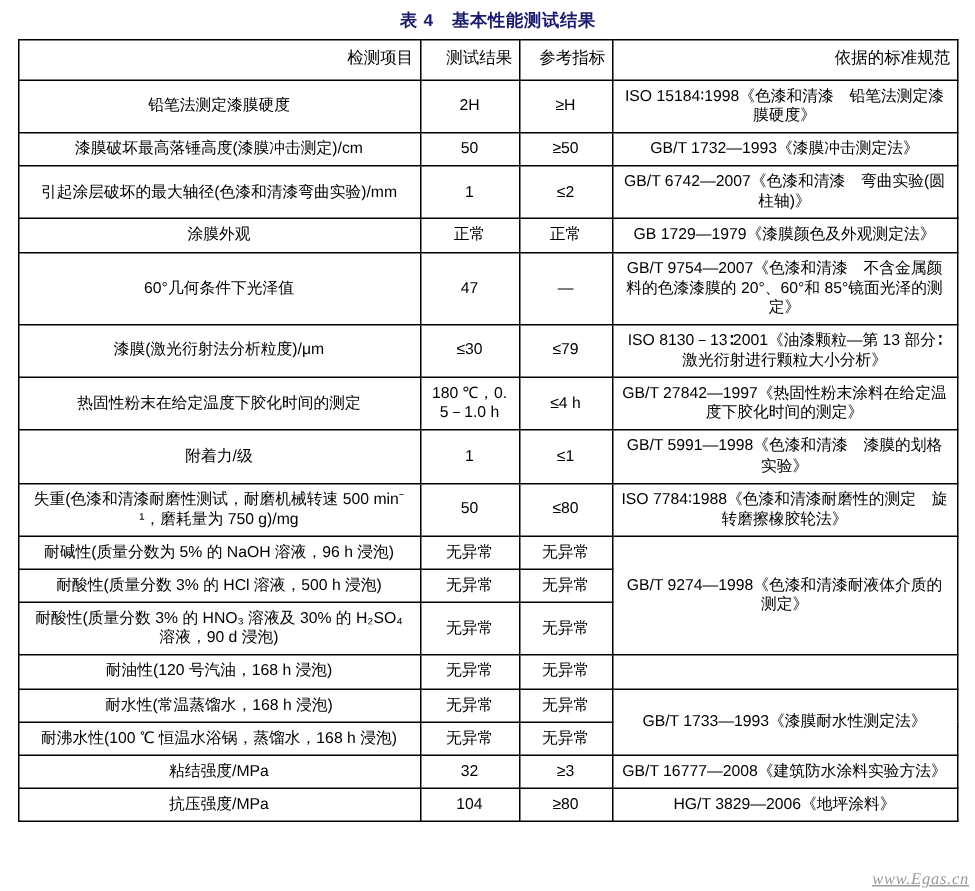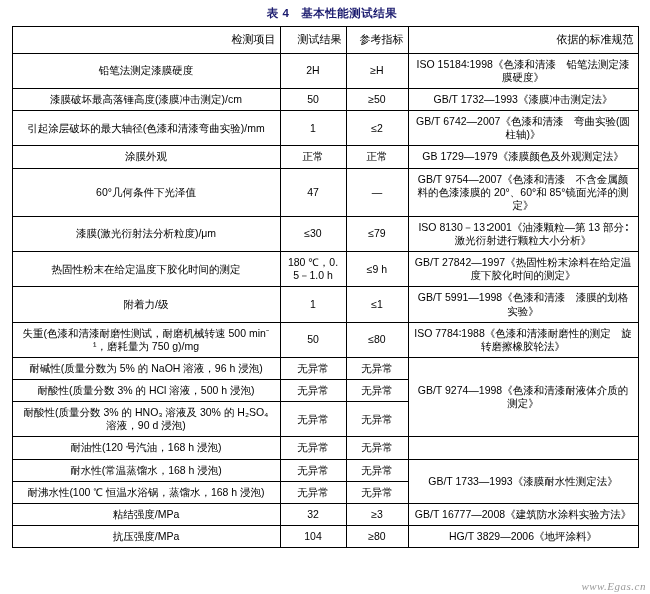--- a/index.html
+++ b/index.html
@@ -68,20 +68,21 @@
   }
   .watermark {
     position: absolute;
     right: 4px;
     bottom: 2px;
     font-size: 11px;
     font-style: italic;
     color: #9a9a9a;
     letter-spacing: 0.5px;
     font-family: "Liberation Serif", serif;
+    text-decoration: underline;
   }
 </style>
 </head>
 <body>
 
 <div class="page">
 
   <div class="caption">
     <span class="num">表 4</span><span>基本性能测试结果</span>
   </div>
@@ -134,21 +135,21 @@
       </tr>
       <tr>
         <td class="item">漆膜(激光衍射法分析粒度)/μm</td>
         <td class="center">≤30</td>
         <td class="center">≤79</td>
         <td class="std">ISO 8130－13∶2001《油漆颗粒—第 13 部分∶激光衍射进行颗粒大小分析》</td>
       </tr>
       <tr>
         <td class="item">热固性粉末在给定温度下胶化时间的测定</td>
         <td class="center">180 ℃，0.5－1.0 h</td>
-        <td class="center">≤9 h</td>
+        <td class="center">≤4 h</td>
         <td class="std">GB/T 27842—1997《热固性粉末涂料在给定温度下胶化时间的测定》</td>
       </tr>
       <tr>
         <td class="item">附着力/级</td>
         <td class="center">1</td>
         <td class="center">≤1</td>
         <td class="std">GB/T 5991—1998《色漆和清漆　漆膜的划格实验》</td>
       </tr>
       <tr>
         <td class="item">失重(色漆和清漆耐磨性测试，耐磨机械转速 500 min⁻¹，磨耗量为 750 g)/mg</td>

